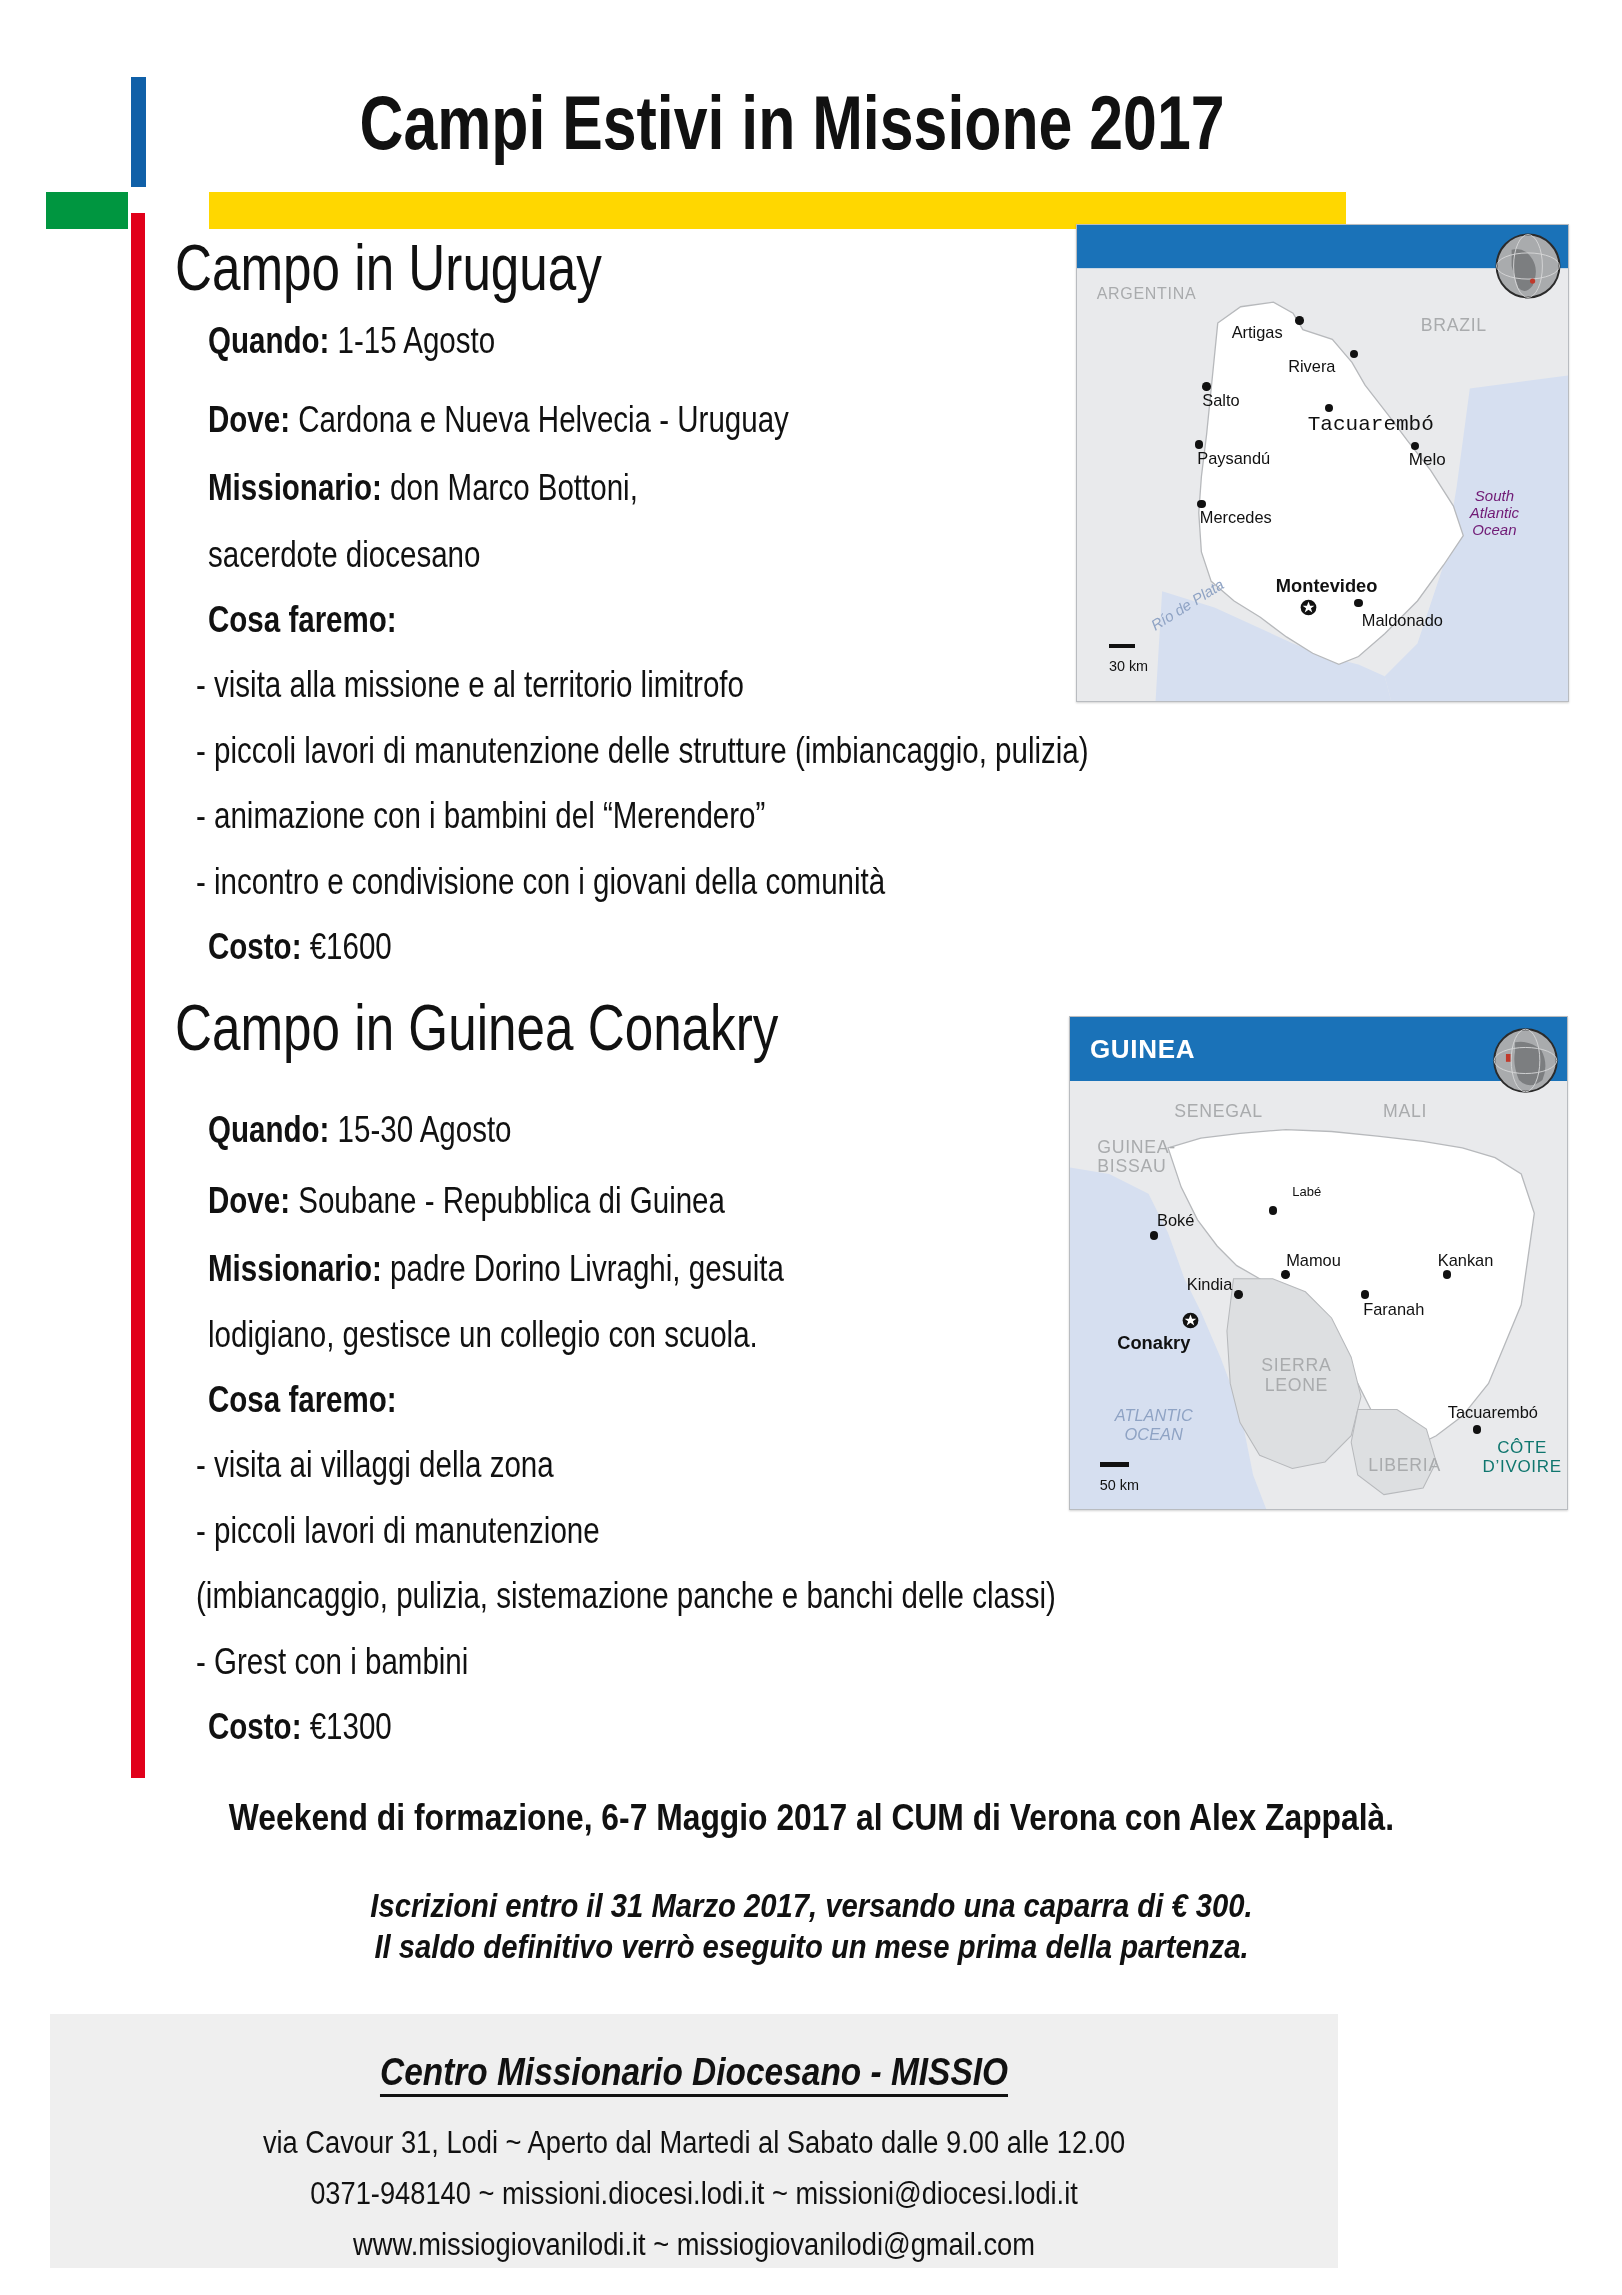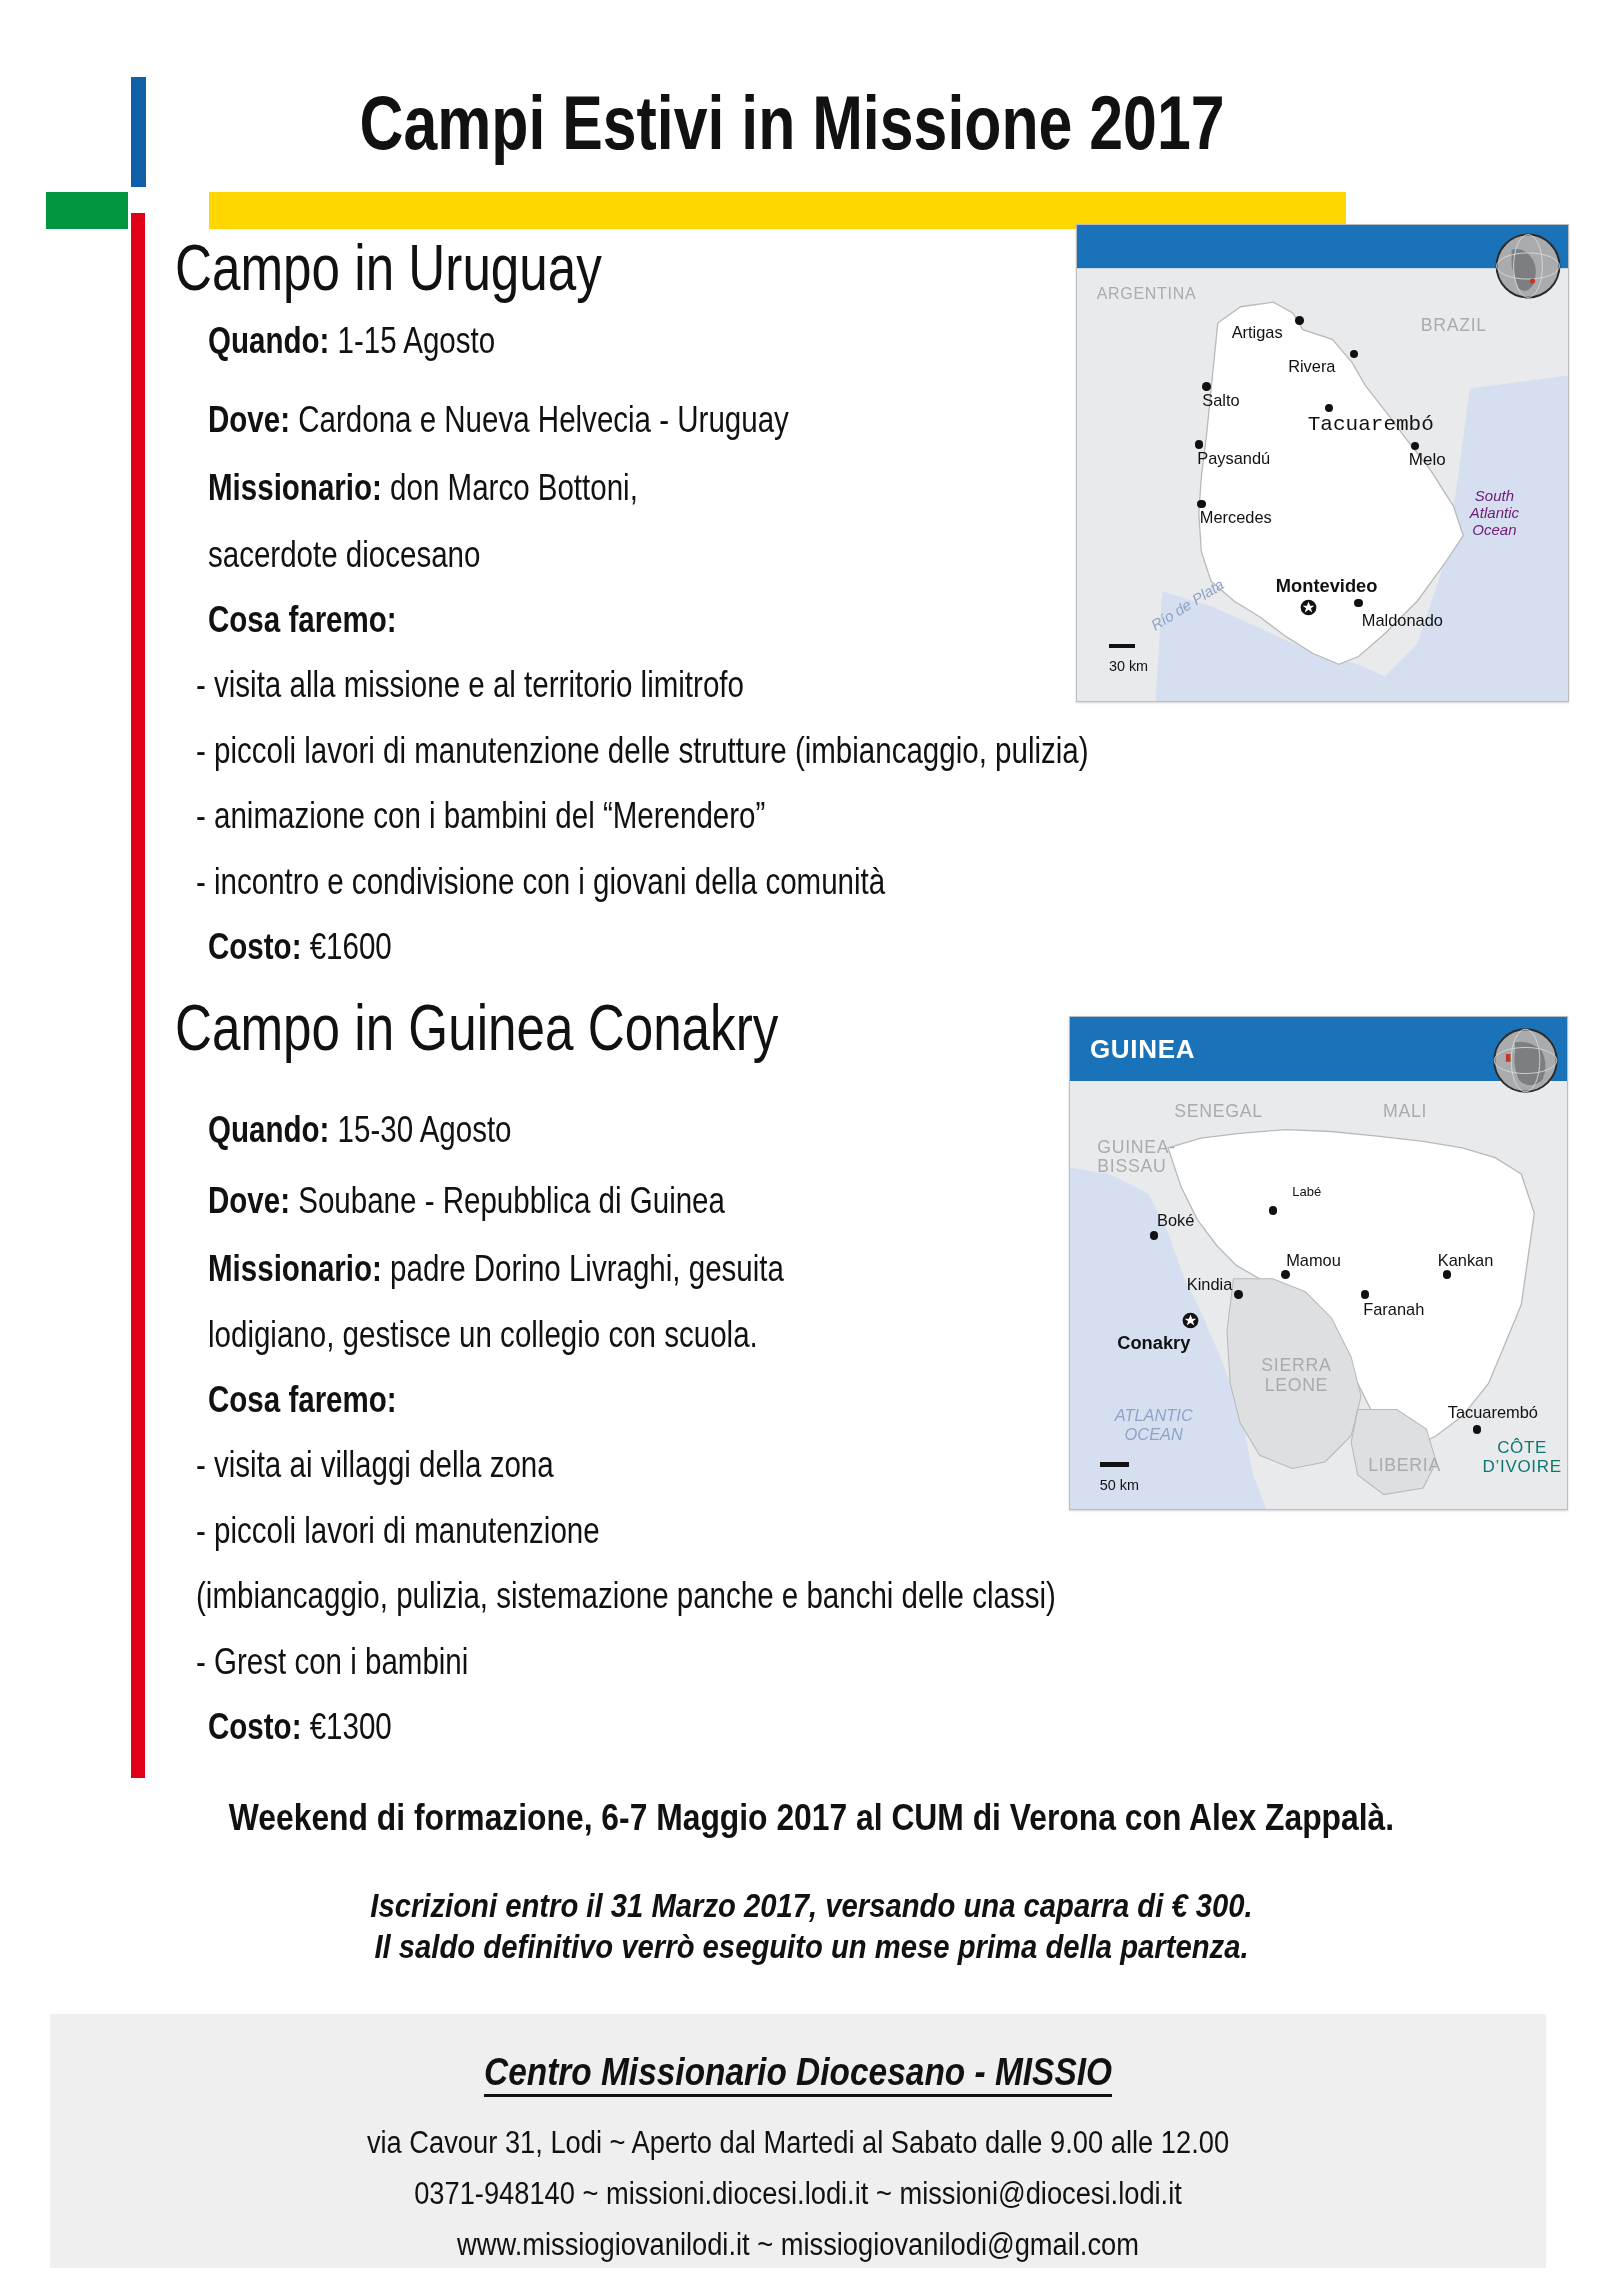--- a/index.html
+++ b/index.html
@@ -73,21 +73,21 @@
     transform:scaleX(0.86);transform-origin:center top;
   }
   #notice-iscrizioni{
     position:absolute;left:0;top:1885px;width:1623px;text-align:center;
     font-size:34px;font-weight:700;font-style:italic;line-height:1.22;
     transform:scaleX(0.86);transform-origin:center top;
   }
 
   
   #footer-box{
-    position:absolute;left:50px;top:2014px;width:1496px;height:254px;
+    position:absolute;left:50px;top:2014px;width:1288px;height:254px;
     background:#efefef;
   }
   #footer-org{
     position:absolute;left:0;top:37px;width:100%;text-align:center;
     font-size:38px;font-weight:700;font-style:italic;
     text-decoration:underline;text-underline-offset:9.2px;
     text-decoration-thickness:3.3px;
     transform:scaleX(0.88);transform-origin:center top;
   }
   .footer-line{

